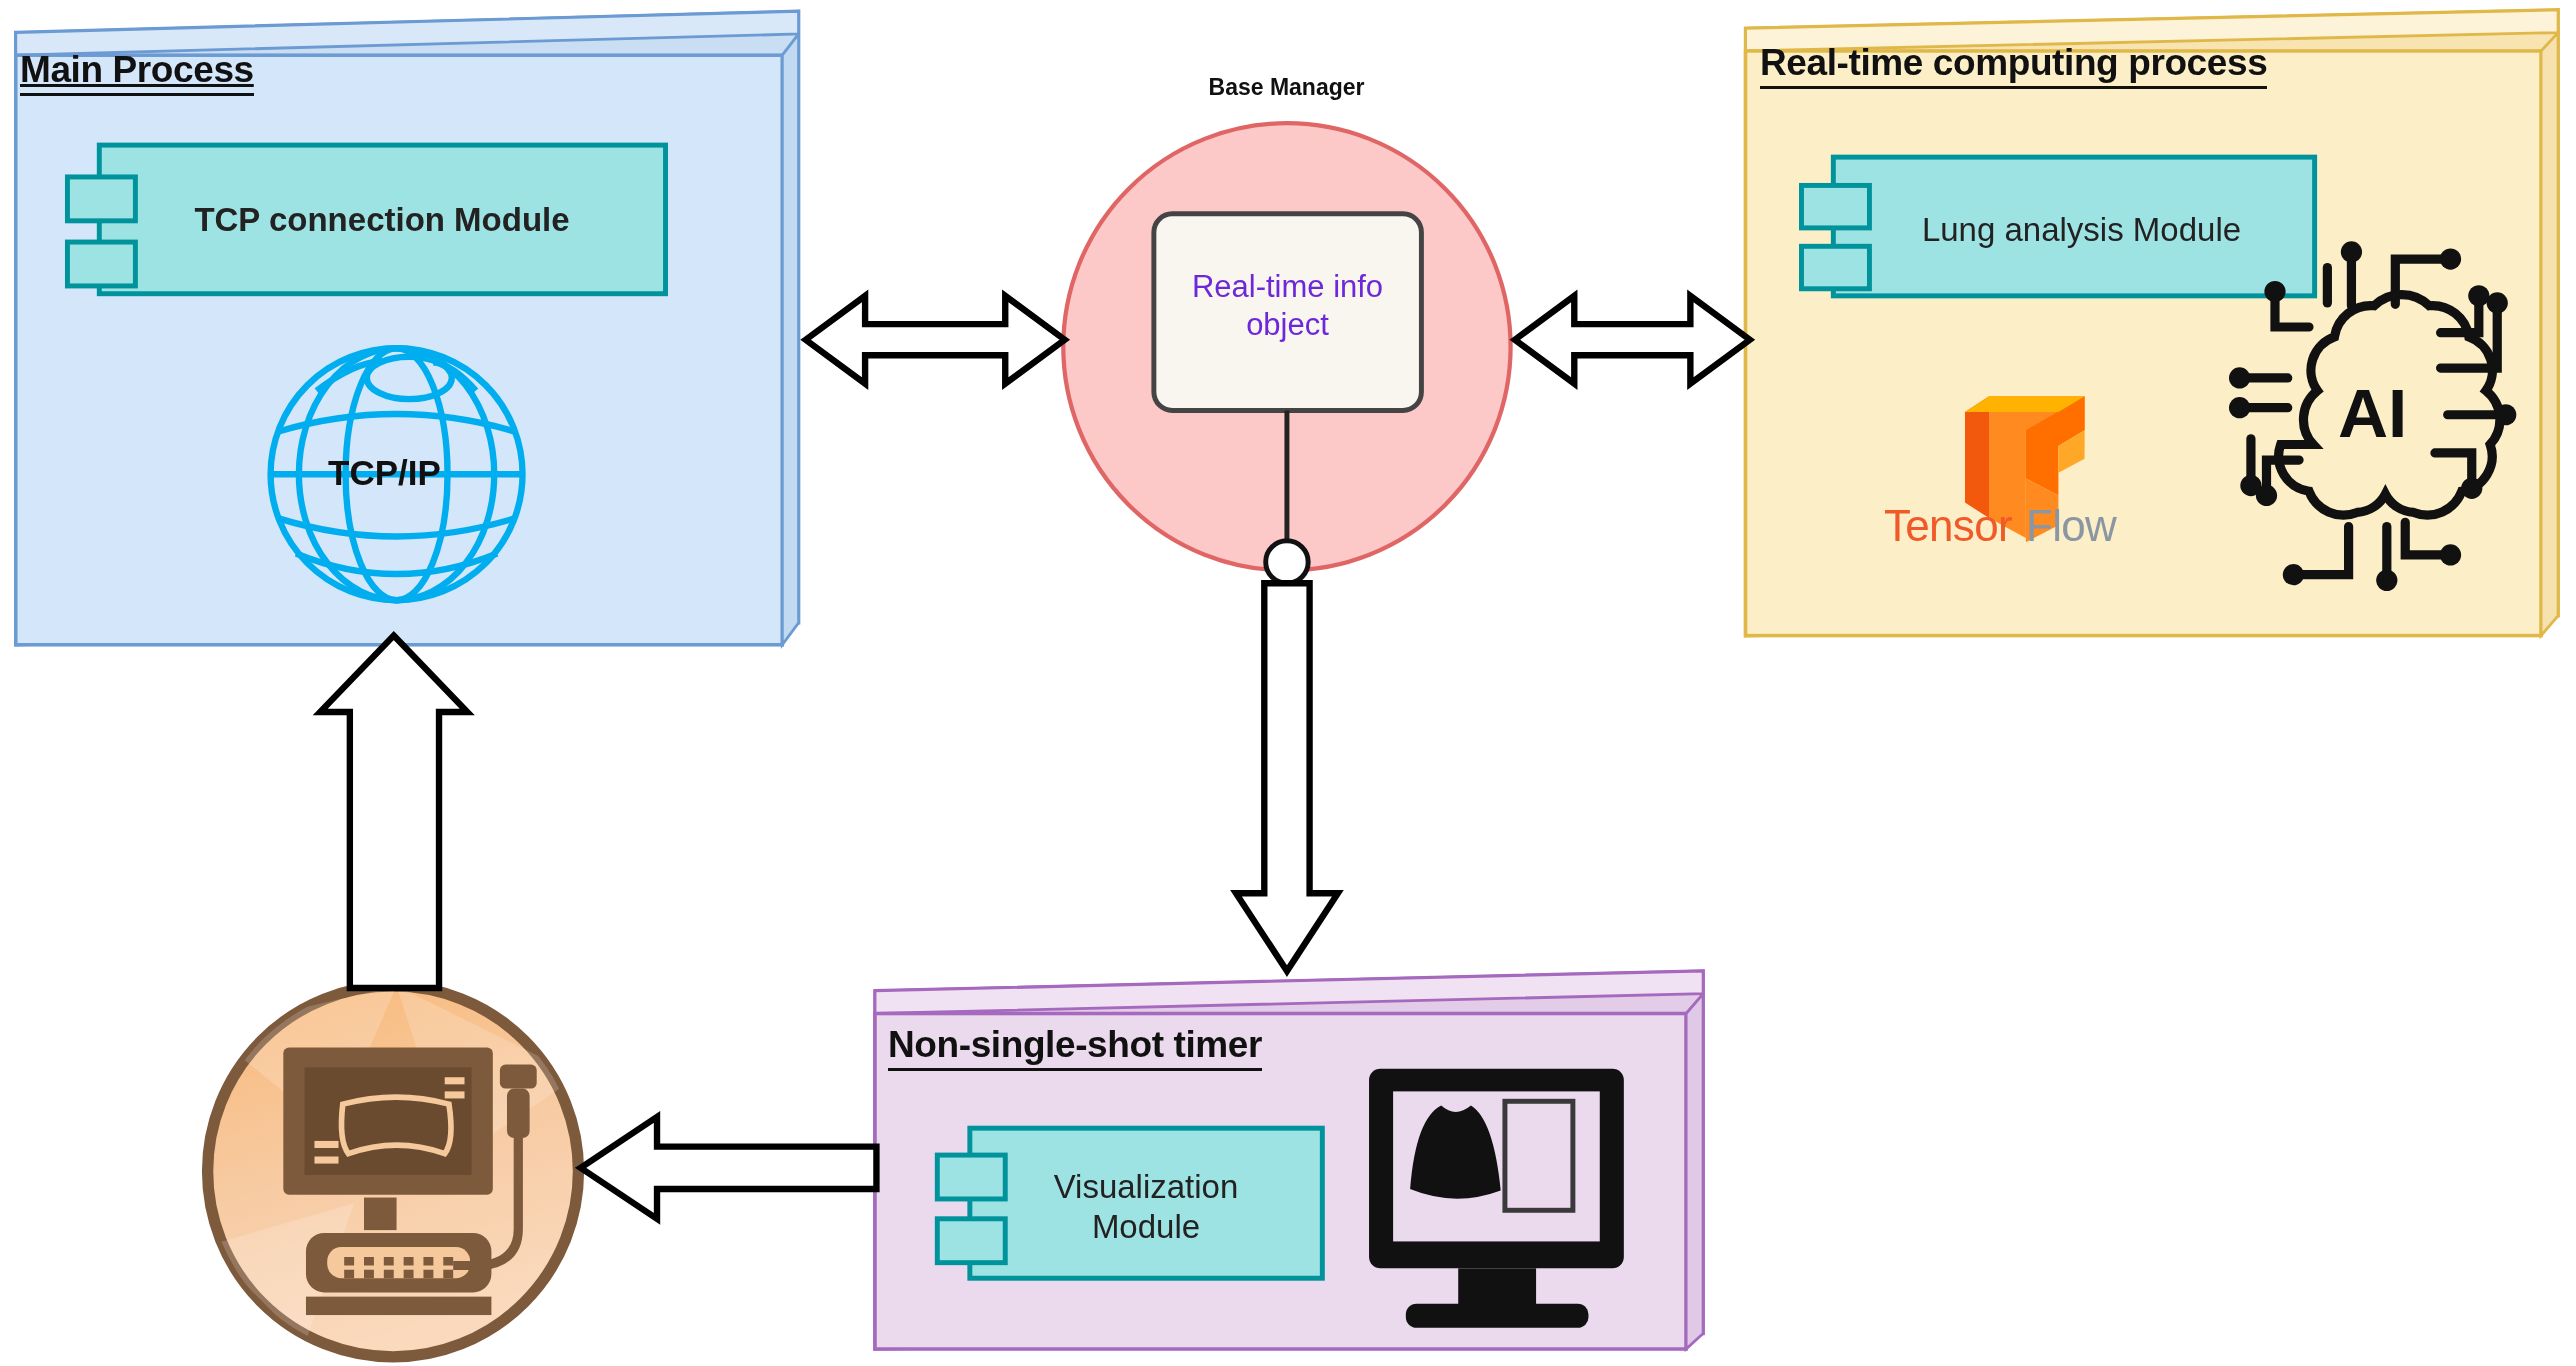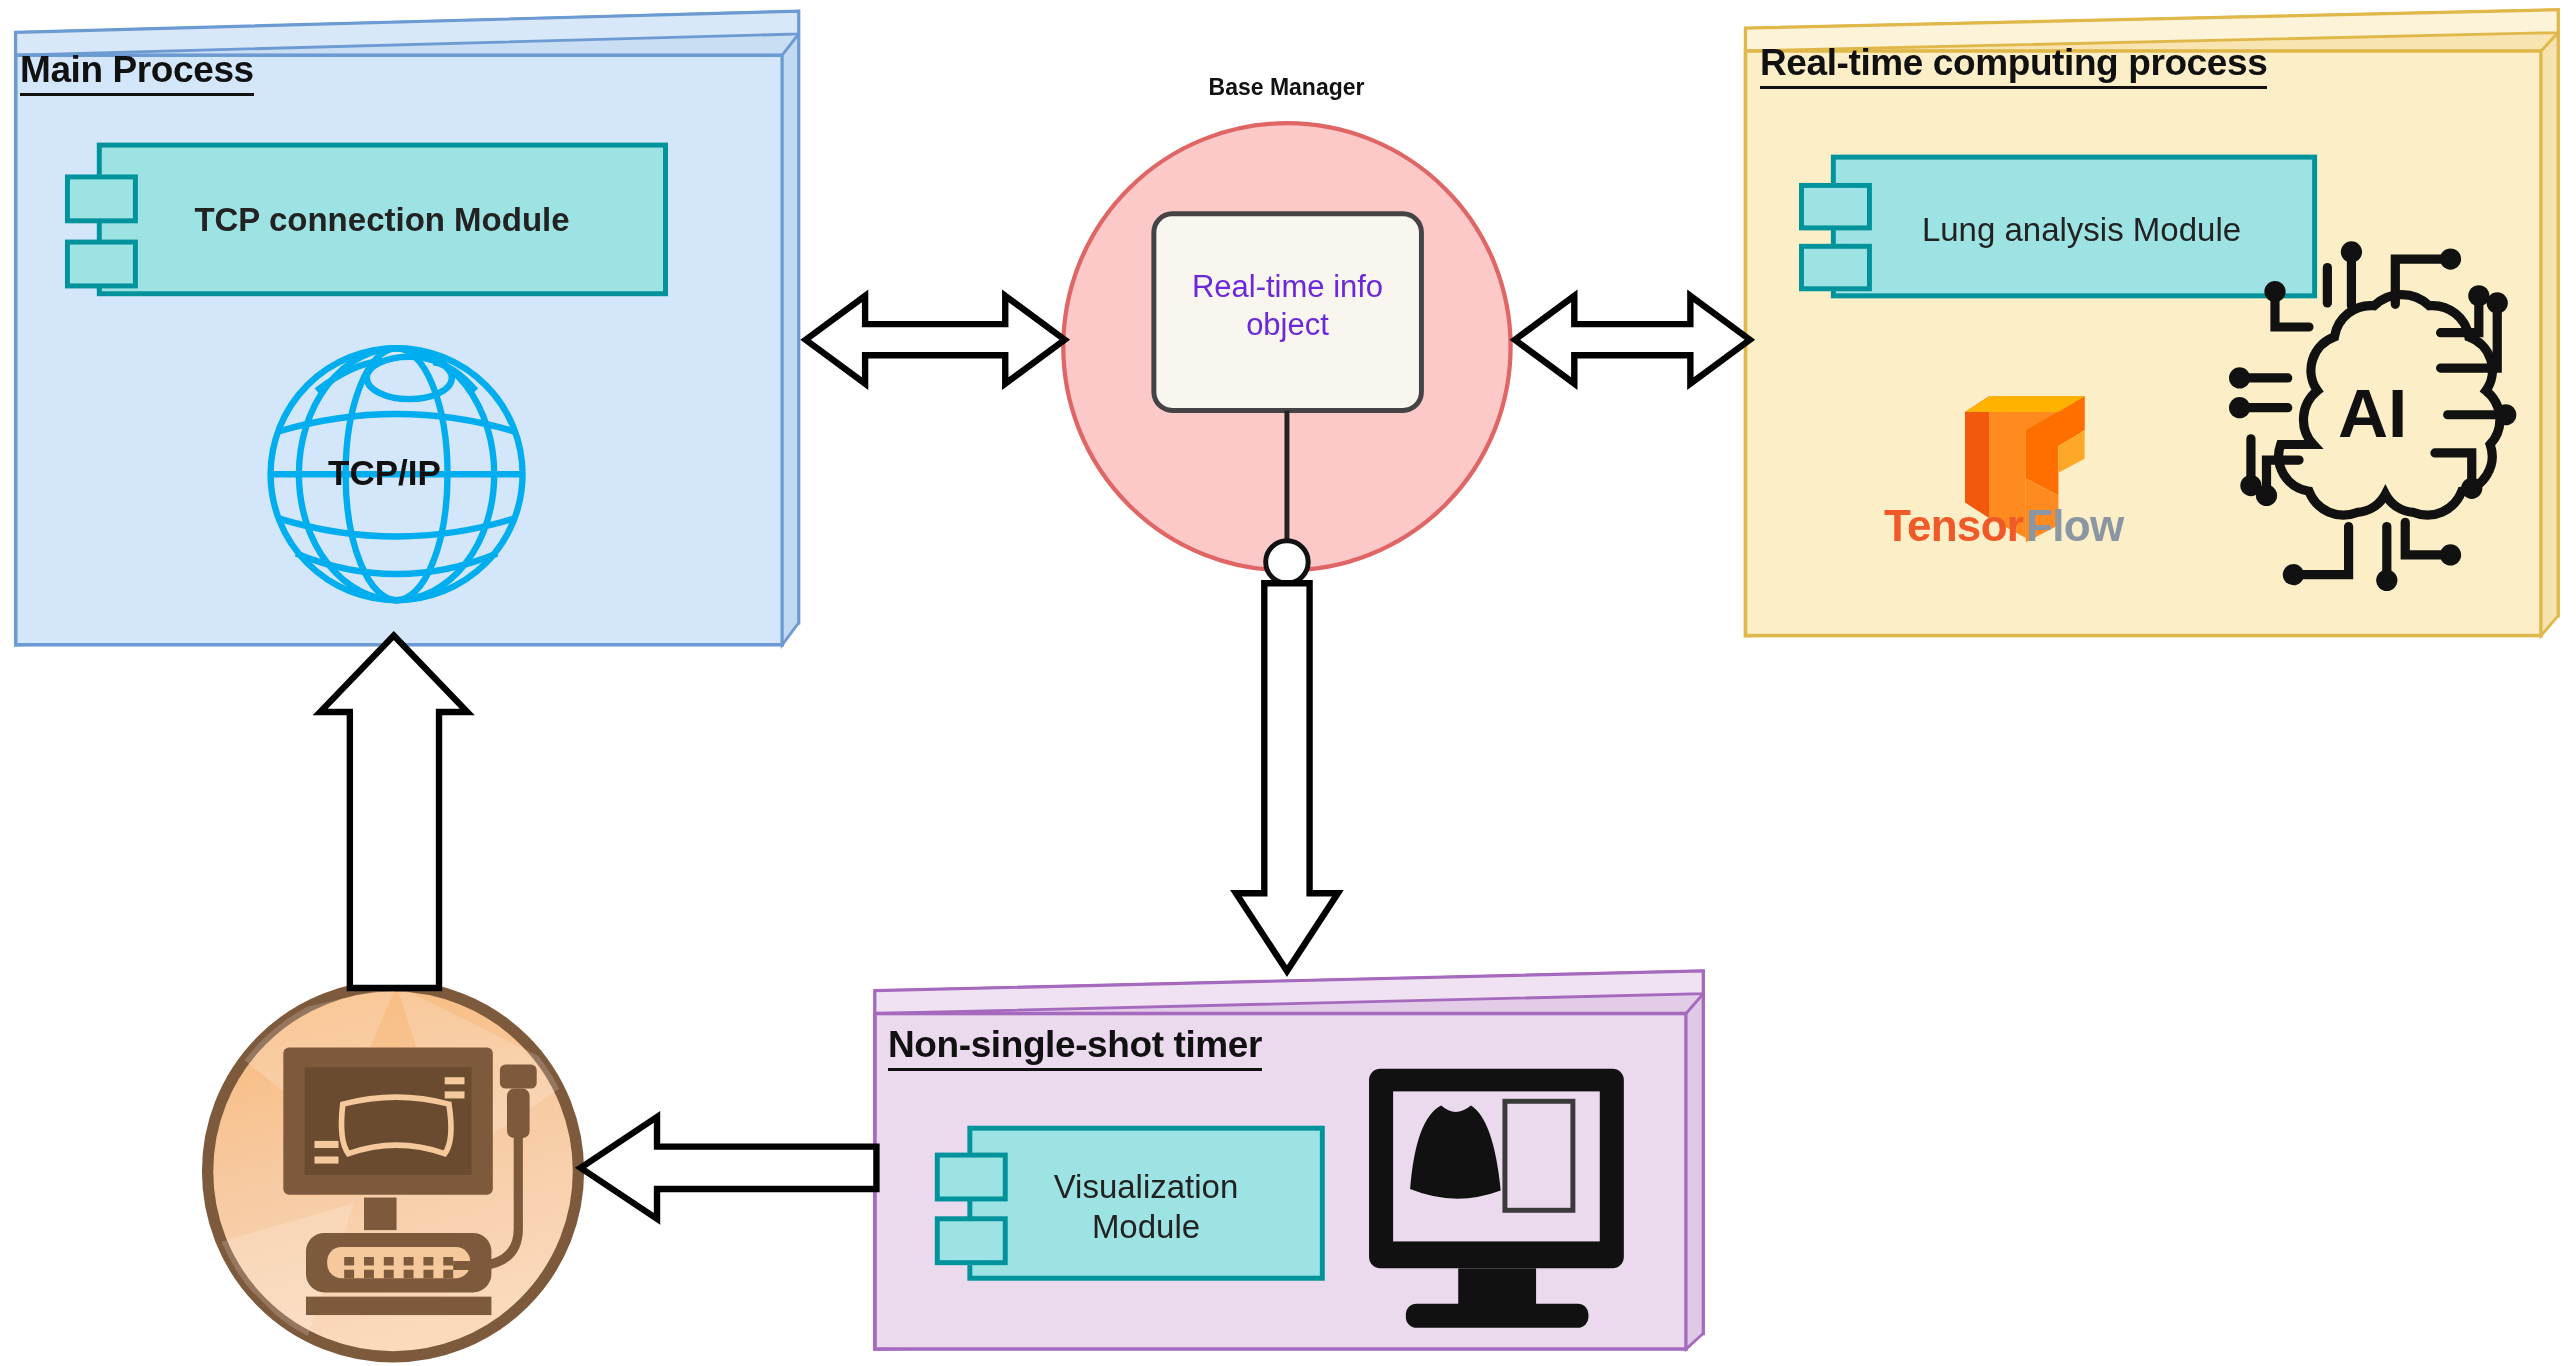--- a/index.html
+++ b/index.html
@@ -25,21 +25,21 @@
   }
   .obj-label{
     position:absolute;color:#6d28d9;text-align:center;line-height:1.22;
     white-space:pre-line;font-size:31px;
   }
   .tcpip-label{
     position:absolute;font-weight:bold;color:#111111;font-size:35px;
     white-space:nowrap;
   }
   .tf-word{
-    position:absolute;white-space:nowrap;font-size:44px;font-weight:700;
+    position:absolute;white-space:nowrap;font-size:44px;font-weight:400;
     letter-spacing:-0.7px;
   }
   .tf-a{color:#F05A28;}
   .tf-b{color:#8B96A3;}
 </style>
 </head>
 <body>
 
 <div class="stage">
 
@@ -235,21 +235,21 @@
 
     <g>
       <polygon points="820,1650 928,1578 928,1620 1238,1620 1238,1680 928,1680 928,1722" fill="#FFFFFF" stroke="#000000" stroke-width="9" stroke-linejoin="miter"></polygon>
     </g>
 
     <g>
       <polygon points="556,898 660,1006 620,1006 620,1396 494,1396 494,1006 452,1006" fill="#FFFFFF" stroke="#000000" stroke-width="9" stroke-linejoin="miter"></polygon>
     </g>
   </svg>
 
-  <div class="panel-title" style="left:20px; top:51px;">Main Process</div>
+  <div class="panel-title" style="left:20px; top:51px;text-decoration:underline;">Main Process</div>
 
   <div class="mod-label" style="left:134px; top:200px; width:496px;font-weight:bold;">TCP connection Module</div>
 
   <div class="tcpip-label" style="left:328px; top:453px;">TCP/IP</div>
 
   <div class="circle-title" style="left:1145px; top:74px; width:283px;">Base Manager</div>
 
   <div class="obj-label" style="left:1165px; top:268px; width:245px;">Real-time info
 object</div>
 

